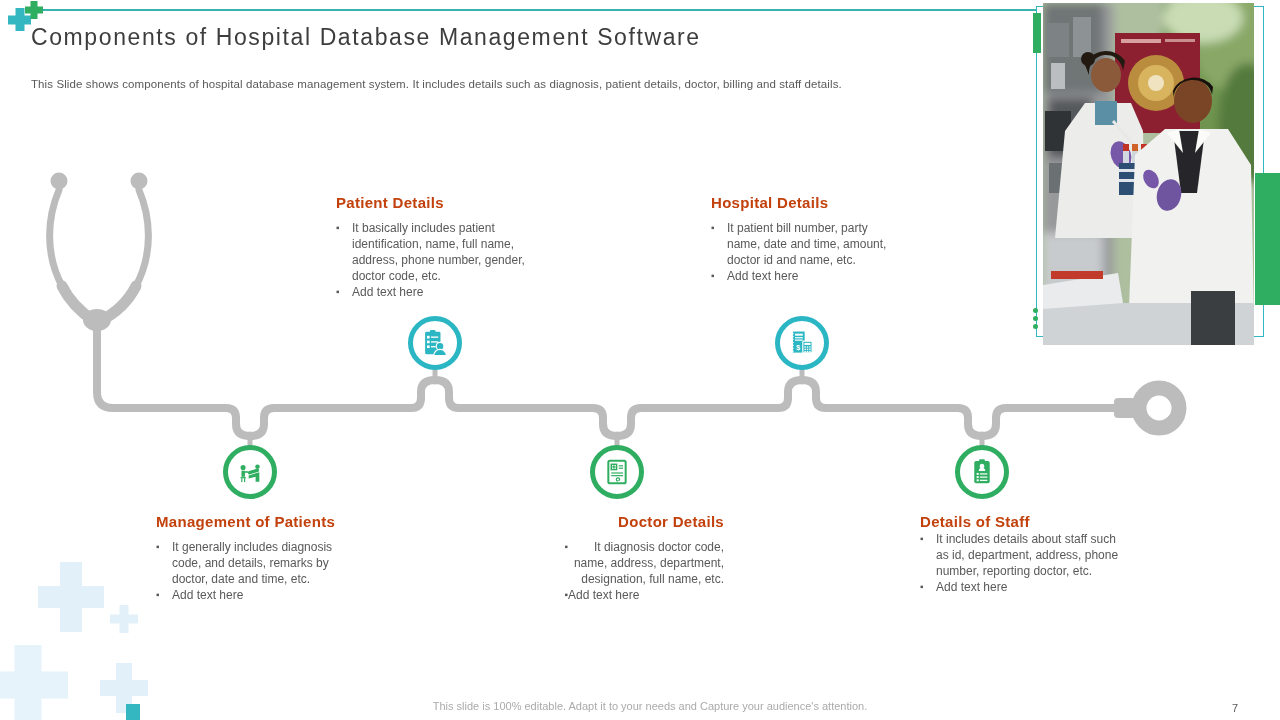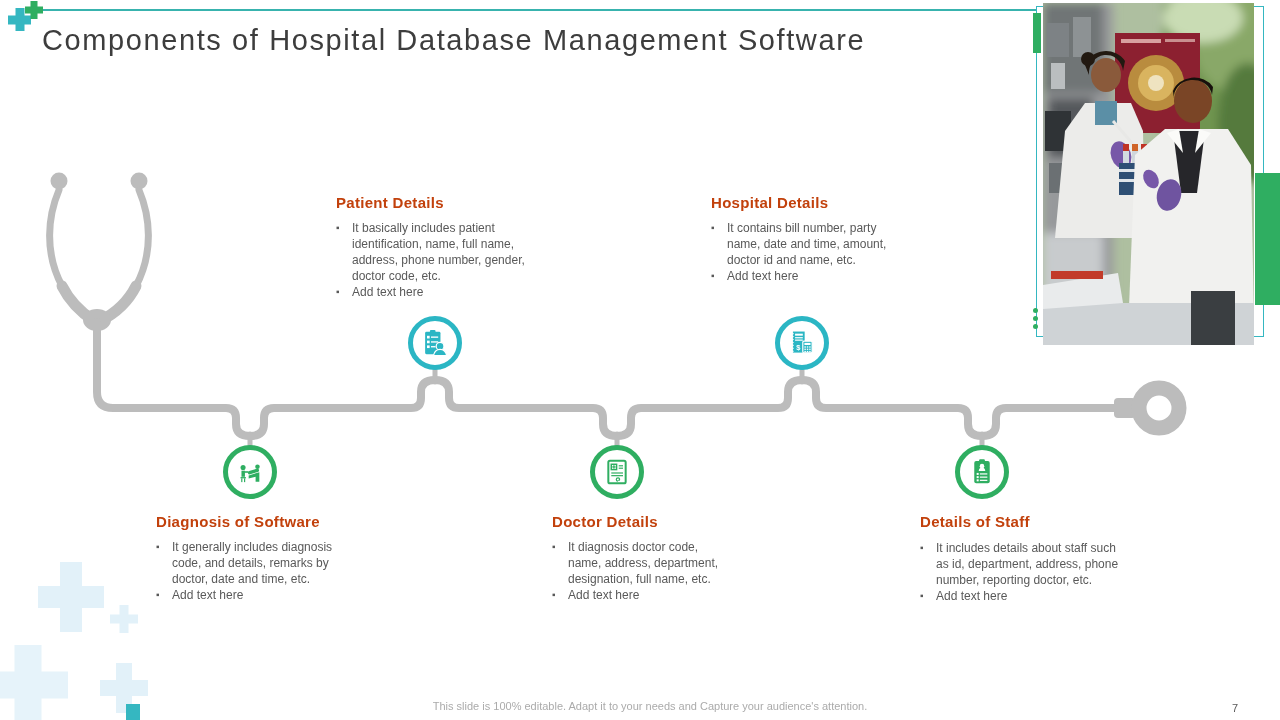--- a/index.html
+++ b/index.html
@@ -5,21 +5,21 @@
   html,body{margin:0;padding:0;background:#888;}
   .slide{position:relative;width:1280px;height:720px;background:#ffffff;overflow:hidden;
          font-family:"Liberation Sans",sans-serif;}
 
   
   .top-line{position:absolute;left:30px;top:9px;width:1006px;height:2px;background:#38b3ae;}
   .plus{position:absolute;}
   .plus .pv{position:absolute;left:50%;top:0;transform:translateX(-50%);width:var(--t);height:100%;background:var(--c);}
   .plus .ph{position:absolute;top:50%;left:0;transform:translateY(-50%);height:var(--t);width:100%;background:var(--c);}
 
-  .title{position:absolute;left:42px;top:24px;font-size:29px;font-weight:400;color:#3d3d3d;
+  .title{position:absolute;left:31px;top:24px;font-size:23px;font-weight:400;color:#3d3d3d;
          letter-spacing:1.6px;white-space:nowrap;}
   .subtitle{position:absolute;left:31px;top:78px;font-size:11.5px;color:#595959;letter-spacing:.1px;white-space:nowrap;}
 
   
   .photo-frame{position:absolute;left:1036px;top:6px;width:228px;height:331px;border:1px solid #35b7c1;box-sizing:border-box;}
   .photo{position:absolute;left:1043px;top:3px;width:211px;height:342px;overflow:hidden;}
   .green-accent-bar{position:absolute;left:1033px;top:13px;width:8px;height:40px;background:#2fae61;}
   .green-side-rect{position:absolute;left:1255px;top:173px;width:25px;height:132px;background:#2fae61;}
   .dots{position:absolute;left:1033px;top:308px;width:6px;}
   .dots i{display:block;width:5px;height:5px;border-radius:50%;background:#2fae61;margin-bottom:3px;}
@@ -40,43 +40,44 @@
 
   
   .sec{position:absolute;}
   .sec h3{margin:0 0 9px 0;font-size:15px;font-weight:bold;color:#c2410c;letter-spacing:.3px;}
   .sec ul{margin:0;padding:0;list-style:none;font-size:12px;color:#595959;line-height:16px;}
   .sec li{display:flex;}
   .sec .blt{flex:0 0 16px;color:#595959;font-size:10px;line-height:16px;}
   .sec-patient{left:336px;top:194px;width:208px;}
   .sec-billing{left:711px;top:194px;width:176px;}
   .sec-diagnosis{left:156px;top:513px;width:192px;}
-  .sec-doctor{left:552px;top:513px;width:172px;}
+  .sec-doctor{left:552px;top:513px;width:172px;text-align:right;}
   .sec-staff{left:920px;top:513px;width:200px;}
-  .sec-staff h3{margin-bottom:10px;}
+  .sec-staff h3{margin-bottom:1px;}
 
   .footer{position:absolute;left:0;bottom:8px;width:100%;text-align:center;font-size:11px;color:#ababab;margin-left:10px;}
   .page-number{position:absolute;right:42px;bottom:6px;font-size:11px;color:#595959;}
 </style>
 </head>
 <body>
 
 <div class="slide">
 
   <div class="top-line"></div>
   <div class="plus" style="--t:9px;--c:#35b7c1;left:8px;top:8px;width:23px;height:23px;">
       <span class="pv"></span>
       <span class="ph"></span>
     </div>
   <div class="plus" style="--t:7px;--c:#2fae61;left:25px;top:1px;width:18px;height:18px;">
       <span class="pv"></span>
       <span class="ph"></span>
     </div>
 
   <div class="title">Components of Hospital Database Management Software</div>
+  <div class="subtitle">This Slide shows components of hospital database management system. It includes details such as diagnosis, patient details, doctor, billing and staff details.</div>
 
   <div class="photo-frame"></div>
   <div class="green-accent-bar"></div>
   <div class="photo">
     <svg width="211" height="342" viewBox="0 0 211 342">
       <defs>
         <filter id="b1" x="-30%" y="-30%" width="160%" height="160%">
             <feGaussianBlur stdDeviation="5"></feGaussianBlur>
           </filter>
       </defs>
@@ -259,21 +260,21 @@
       <rect x="8" y="12.7" width="1.5" height="1.5" fill="#fff"></rect>
         <rect x="10.4" y="13" width="5.6" height="0.9" fill="#fff"></rect>
       <rect x="8" y="15.1" width="1.5" height="1.5" fill="#fff"></rect>
         <rect x="10.4" y="15.4" width="5.6" height="0.9" fill="#fff"></rect>
       <rect x="8" y="17.5" width="1.5" height="1.5" fill="#fff"></rect>
         <rect x="10.4" y="17.8" width="5.6" height="0.9" fill="#fff"></rect>
     </svg>
   </div>
 
   <div class="sec sec-diagnosis">
-    <h3>Diagnosis of Software</h3>
+    <h3>Management of Patients</h3>
     <ul>
       <li>
           <span class="blt">▪</span>
           <span>It generally includes diagnosis code, and details, remarks by doctor, date and time, etc.</span>
         </li>
       <li>
           <span class="blt">▪</span>
           <span>Add text here</span>
         </li>
     </ul>
@@ -305,21 +306,21 @@
           <span>Add text here</span>
         </li>
     </ul>
   </div>
 
   <div class="sec sec-billing">
     <h3>Hospital Details</h3>
     <ul>
       <li>
           <span class="blt">▪</span>
-          <span>It contains bill number, party name, date and time, amount, doctor id and name, etc.</span>
+          <span>It patient bill number, party name, date and time, amount, doctor id and name, etc.</span>
         </li>
       <li>
           <span class="blt">▪</span>
           <span>Add text here</span>
         </li>
     </ul>
   </div>
 
   <div class="sec sec-staff">
     <h3>Details of Staff</h3>

